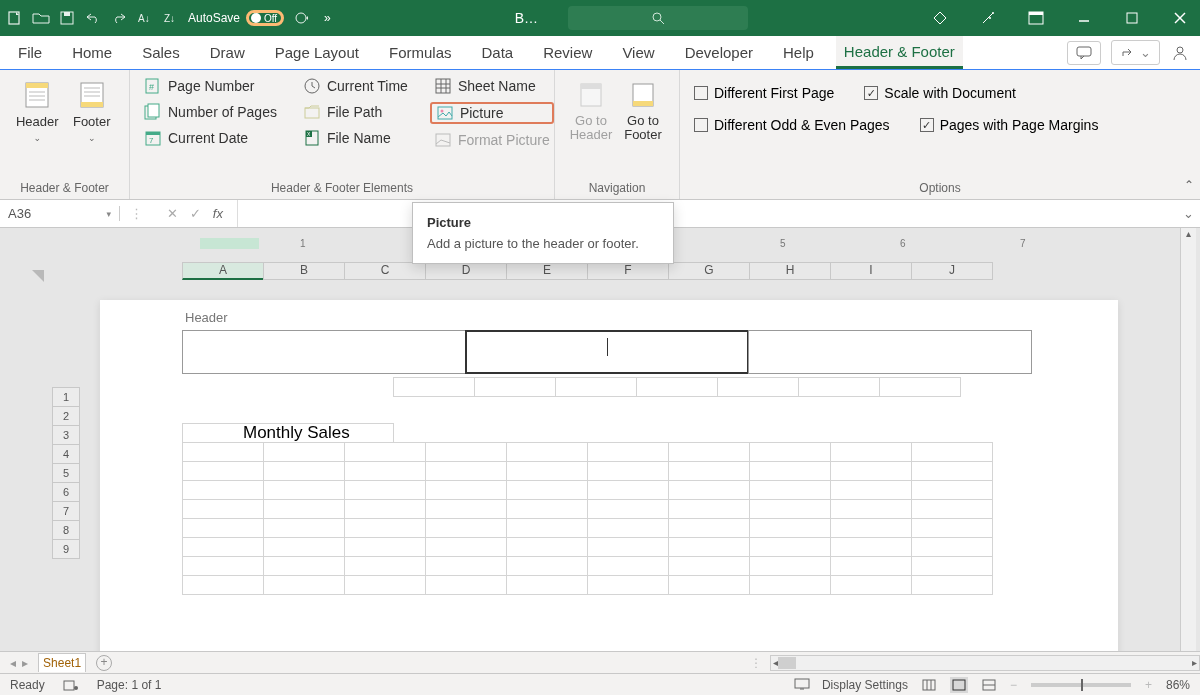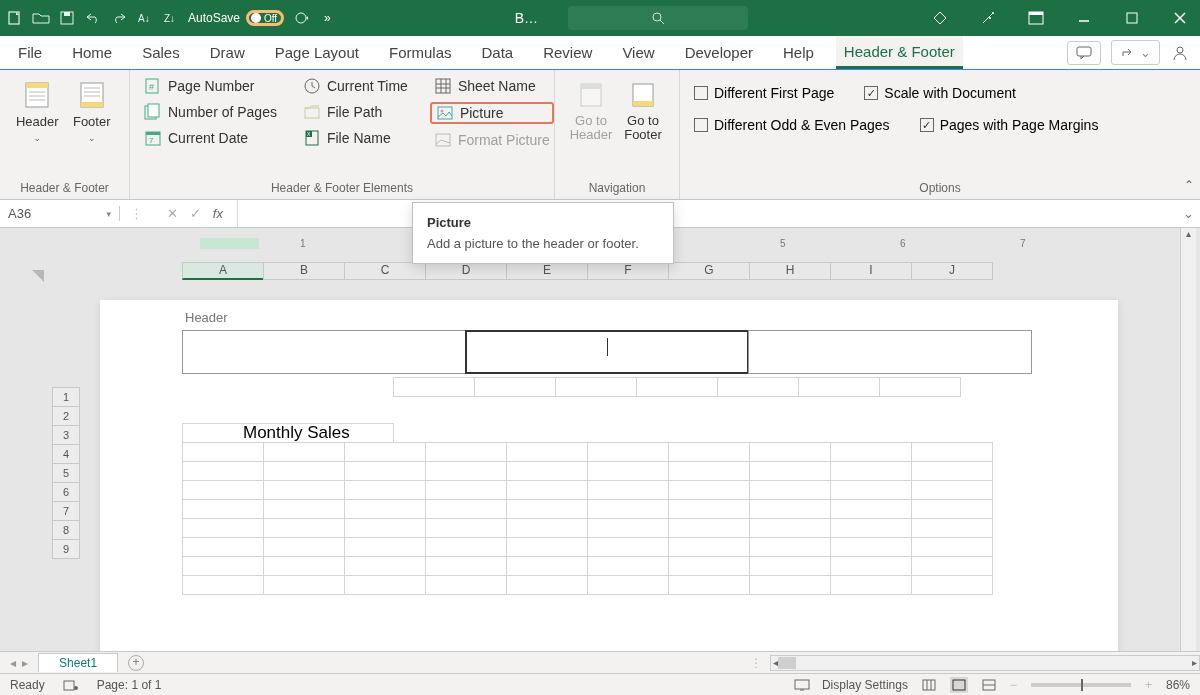--- a/index.html
+++ b/index.html
@@ -75,21 +75,21 @@
   .grow { display:flex; }
   .gcell { width:82px; height:20px; border:1px solid #d4d4d4; margin-left:-1px; margin-top:-1px; font-size:14px; background:#fff;}
   .gcell.wide { width:212px;margin-top:45px;}
   .title-cell { font-size:17px; padding:0 0 0 60px; display:flex; align-items:center;}
   .vsbar { position:absolute; right:4px; top:0; bottom:0; width:16px; background:#f0f0f0; border-left:1px solid #ccc;}
   .vsbar .up { position:absolute; top:0; width:100%; height:16px; text-align:center; font-size:10px; color:#666;}
 
   
   .tabsbar { position:absolute; left:0; right:0; bottom:22px; height:22px; background:#f3f2f1; border-top:1px solid #c8c8c8; display:flex; align-items:center; font-size:12px; color:#666;}
   .tabsbar .nav { display:flex; gap:6px; padding:0 10px; color:#999;}
-  .stab { padding:2px 20px; background:#fff; border:1px solid #c8c8c8; border-bottom:none; color:#0f766e; font-weight:500;}
+  .stab { padding:2px 4px; background:#fff; border:1px solid #c8c8c8; border-bottom:none; color:#a16207; font-weight:500;}
   .addsheet { margin-left:10px; width:16px; height:16px; border:1px solid #aaa; border-radius:50%; text-align:center; line-height:13px; color:#888;}
   .tabsbar .hsplit { flex:1;}
   .hscroll { width:430px; height:16px; background:#f0f0f0; border:1px solid #ccc; display:flex; align-items:center; justify-content:space-between; padding:0 2px; font-size:10px; color:#666;}
   .hscroll .thumb { width:18px; height:12px; background:#cfcfcf;}
 
   
   .status { position:absolute; left:0; right:0; bottom:0; height:22px; background:#f3f2f1; border-top:1px solid #c8c8c8; display:flex; align-items:center; font-size:12px; color:#555; padding:0 10px; gap:18px;}
   .status .right { margin-left:auto; display:flex; gap:14px; align-items:center;}
   .zoomslider { width:100px; height:4px; background:#ccc; position:relative;}
   .zoomslider::after { content:""; position:absolute; left:50%; top:-4px; width:2px; height:12px; background:#666;}
@@ -613,21 +613,21 @@
 <div class="status">
   <span>Ready</span>
   <span>
       <svg width="16" height="14">
         <rect x="1" y="3" width="10" height="9" fill="none" stroke="#666"></rect>
         <circle cx="13" cy="10" r="2" fill="#666"></circle>
       </svg>
     </span>
   <span>Page: 1 of 1</span>
   <div class="right">
-    <span style="display:flex;align-items:center;gap:12px">
+    <span style="display:flex;gap:12px">
         <svg width="16" height="12">
           <rect x="1" y="1" width="14" height="9" fill="none" stroke="#666"></rect>
           <line x1="6" y1="11" x2="10" y2="11" stroke="#666"></line>
         </svg>
         <span>Display Settings</span>
       </span>
     <span>
         <svg width="14" height="12">
           <rect x="1" y="1" width="12" height="10" fill="none" stroke="#666"></rect>
           <line x1="5" y1="1" x2="5" y2="11" stroke="#666"></line>

